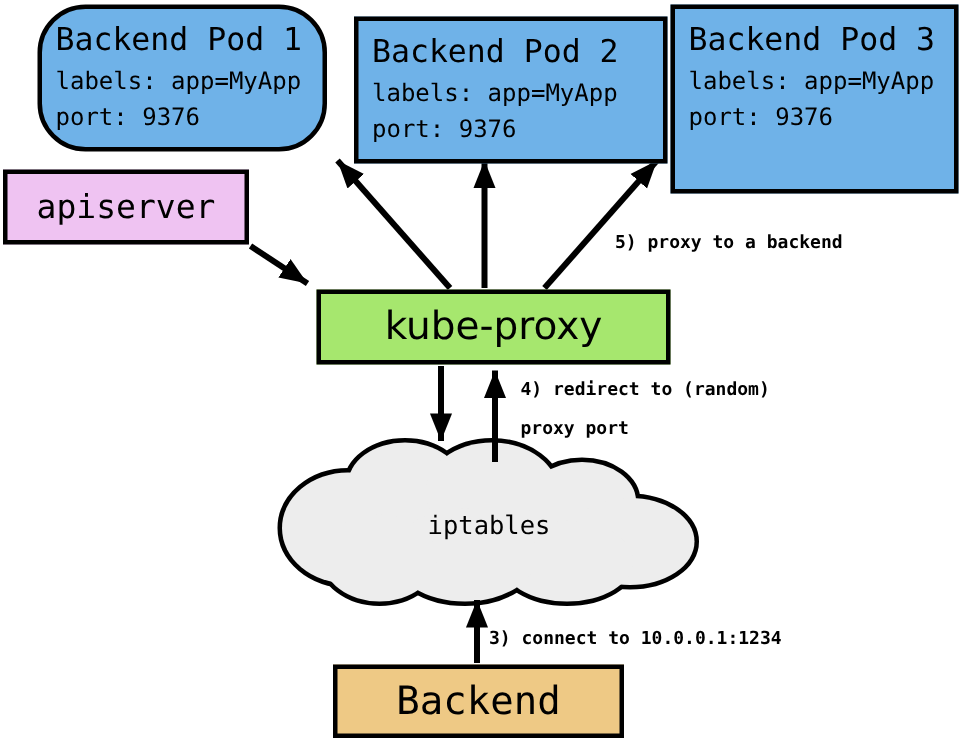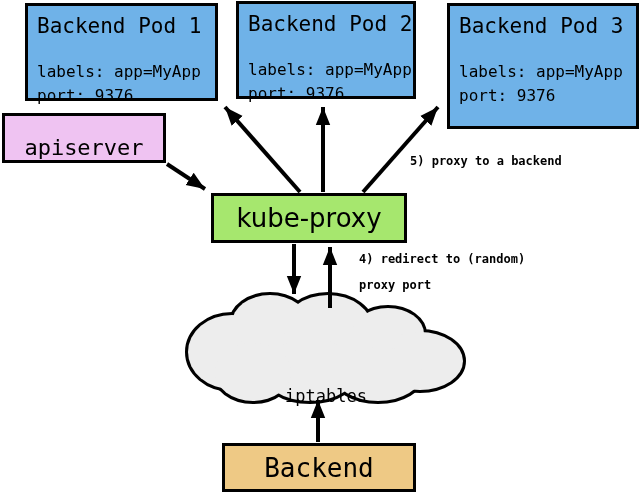--- a/index.html
+++ b/index.html
@@ -5,40 +5,40 @@
   html,body{margin:0;padding:0;background:#fff;}
   #stage{
     position:relative;width:640px;height:494px;background:#fff;overflow:hidden;
     font-family:"DejaVu Sans Mono",monospace;color:#000;
   }
   #arrow-layer{position:absolute;left:0;top:0;z-index:0;}
   .box{position:absolute;box-sizing:border-box;border:3px solid var(--line);z-index:1;}
   .pod{background:var(--pod-fill);padding:4px 6px 0 9px;}
   .pod-title{font-size:21px;line-height:32px;white-space:nowrap;}
   .pod-line{font-size:16px;line-height:24px;white-space:nowrap;}
-  .pod-line.first{margin-top:18px;}
+  .pod-line.first{margin-top:0;}
   #apiserver{left:2px;top:113px;width:164px;height:50px;background:var(--apiserver-fill);
-    display:flex;align-items:flex-end;justify-content:center;font-size:22px;}
-  #kube-proxy{left:211px;top:193px;width:196px;height:50px;background:var(--kubeproxy-fill);
+    display:flex;align-items:center;justify-content:center;font-size:22px;}
+  #kube-proxy{left:211px;top:193px;width:236px;height:50px;background:var(--kubeproxy-fill);
     display:flex;align-items:center;justify-content:center;font-size:26px;
     font-family:"DejaVu Sans",sans-serif;}
   #client{left:222px;top:443px;width:194px;height:49px;background:var(--client-fill);
     display:flex;align-items:center;justify-content:center;font-size:26px;}
-  #pod1{left:25px;top:3px;width:193px;height:98px;}
-  #pod2{left:236px;top:1px;width:180px;height:98px;}
+  #pod1{left:25px;top:3px;width:193px;height:98px;border-radius:32px;}
+  #pod2{left:236px;top:11px;width:209px;height:98px;}
   #pod3{left:447px;top:3px;width:192px;height:126px;}
   .step{position:absolute;z-index:1;font-weight:bold;font-size:12px;line-height:26px;
     white-space:pre-line;}
   #step1{left:14px;top:176px;}
   #step2{left:70px;top:249px;}
   #step3{left:326px;top:412px;}
-  #step4{left:359px;top:246px;}
+  #step4{left:347px;top:246px;}
   #step5{left:410px;top:148px;}
   #iptables-label{position:absolute;z-index:1;left:265px;top:341px;width:122px;
-    text-align:center;font-size:17px;margin-top:45px;}
+    text-align:center;font-size:17px;}
   .arrow{stroke:var(--line);stroke-width:4;}
   .cloud-stroke{fill:none;stroke:var(--line);stroke-width:6;}
   .cloud-fill{fill:var(--cloud-fill);stroke:none;}
 </style>
 </head>
 <body>
 
 <div id="stage">
 
   <svg id="arrow-layer" width="640" height="494" viewBox="0 0 640 494">
@@ -107,17 +107,18 @@
   <div id="kube-proxy" class="box">
     <span>kube-proxy</span>
   </div>
 
   <div id="client" class="box">
     <span>Backend</span>
   </div>
 
   <div id="iptables-label">iptables</div>
 
+  <div id="step3" class="step">3) connect to 10.0.0.1:1234</div>
   <div id="step4" class="step">4) redirect to (random)
 proxy port</div>
   <div id="step5" class="step">5) proxy to a backend</div>
 
 </div>
 
 </body></html>

